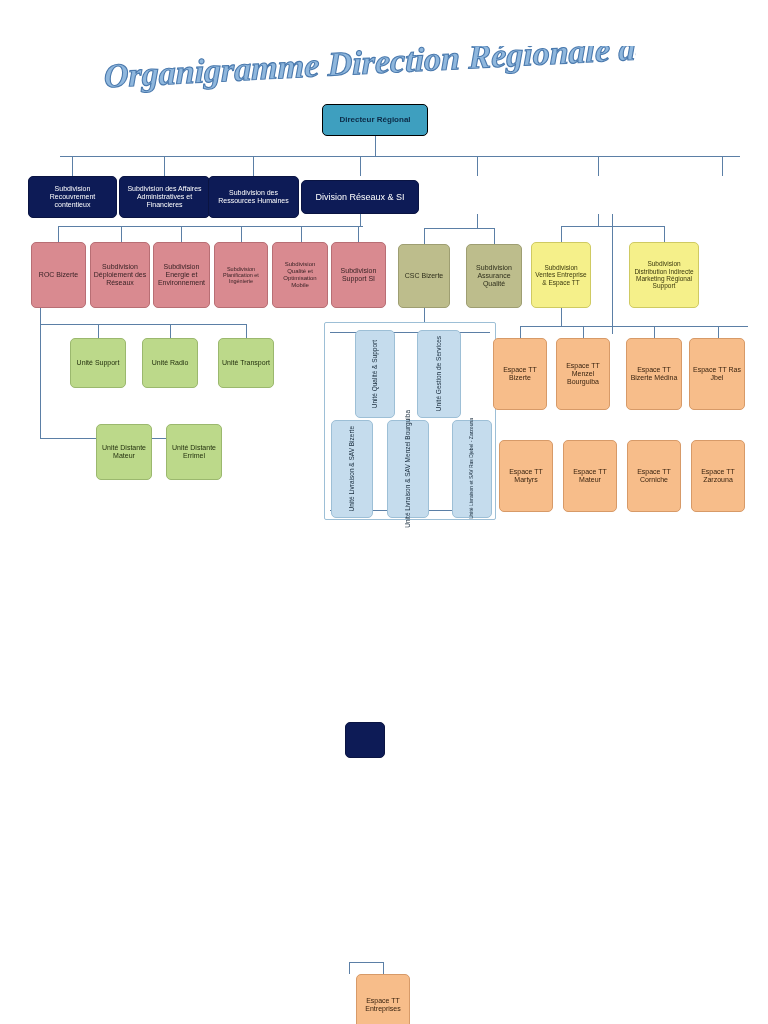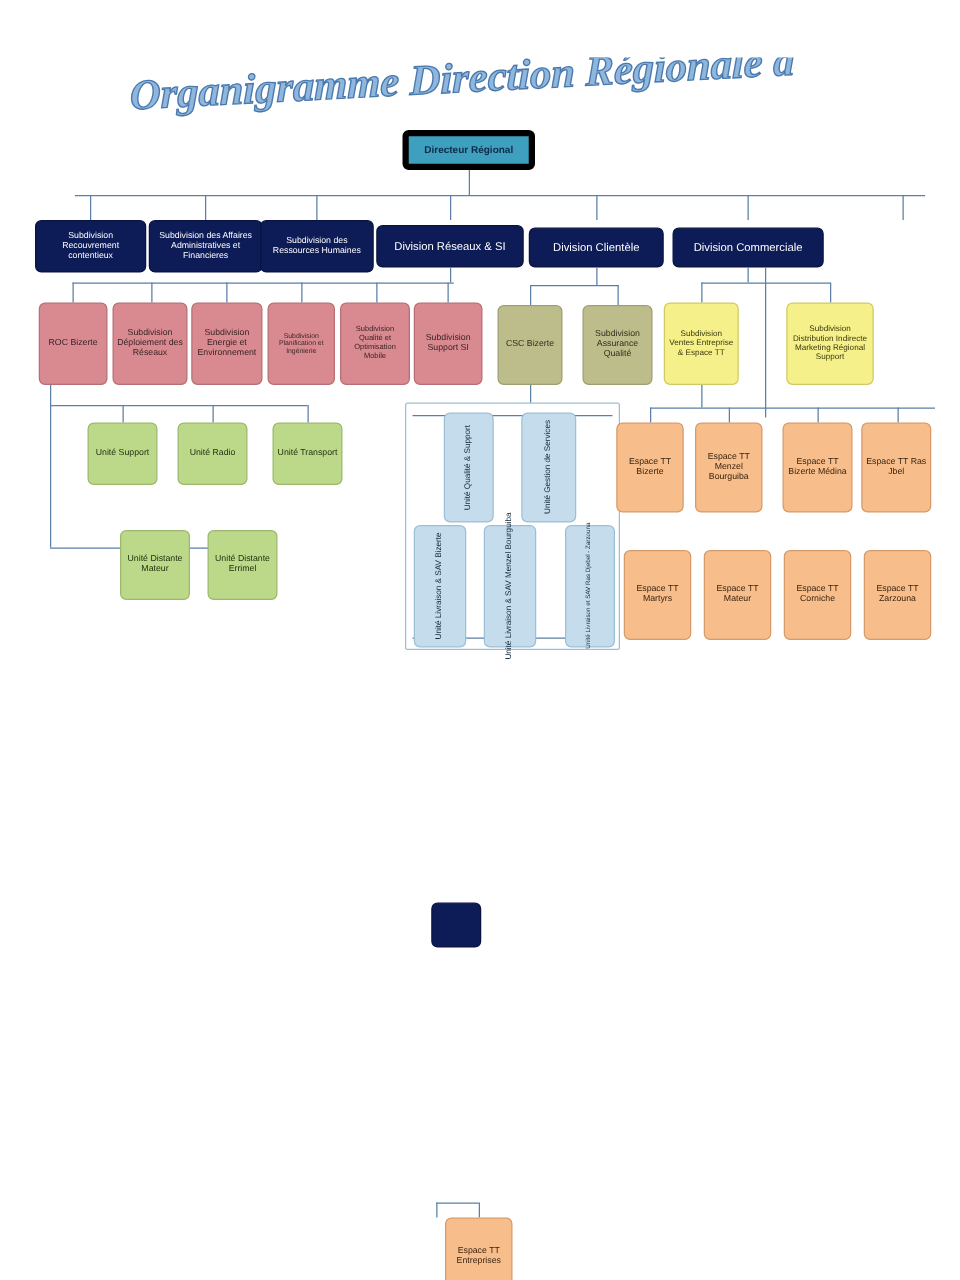--- a/index.html
+++ b/index.html
@@ -2,21 +2,21 @@
 <html><head>
 <meta charset="utf-8">
 <style>
   html,body{margin:0;padding:0;background:#ffffff;}
   body{width:768px;height:1024px;position:relative;font-family:"Liberation Sans",sans-serif;overflow:hidden;}
   .canvas{position:relative;width:768px;height:1024px;}
   .node{position:absolute;box-sizing:border-box;display:flex;align-items:center;justify-content:center;text-align:center;border-radius:5px;}
   .node span{display:block;line-height:1.15;padding:1px 2px;}
   .title{position:absolute;left:96px;top:46px;width:540px;height:56px;}
   .title svg{width:100%;height:100%;}
-  .lvl1{background:#3e9fbf;border:5px solid #000000;color:#0d2b47;font-weight:bold;font-size:8px;}
+  .lvl1{background:#3e9fbf;border:1px solid #000000;color:#0d2b47;font-weight:bold;font-size:8px;}
   .lvl2{background:#0d1b56;border:1px solid #0a1442;color:#ffffff;font-size:7px;}
   .lvl2.big{font-size:9px;}
   .rose{background:#d98a90;border:1px solid #b86e74;color:#3a2326;font-size:7px;}
   .olive{background:#bdbd8c;border:1px solid #9e9e72;color:#2e2e1b;font-size:7px;}
   .yellow{background:#f5f08a;border:1px solid #cfca62;color:#3a380f;font-size:6.5px;}
   .green{background:#bcd98a;border:1px solid #9bb86e;color:#24310f;font-size:7px;}
   .bluebox{background:#c5dced;border:1px solid #9dbfd6;color:#16293a;font-size:6.5px;}
   .orange{background:#f7bd8a;border:1px solid #d79a68;color:#3a2410;font-size:7px;}
   .vert span{writing-mode:vertical-rl;transform:rotate(180deg);white-space:nowrap;}
   .ln{position:absolute;background:#5b7fa6;}
@@ -55,26 +55,20 @@
   </div>
   <div class="node lvl2" style="left:119px;top:176px;width:91px;height:42px;">
     <span>Subdivision des Affaires Administratives et Financieres</span>
   </div>
   <div class="node lvl2" style="left:208px;top:176px;width:91px;height:42px;">
     <span>Subdivision des Ressources Humaines</span>
   </div>
   <div class="node lvl2 big" style="left:301px;top:180px;width:118px;height:34px;">
     <span>Division Réseaux &amp; SI</span>
   </div>
-  <div class="node lvl2 big" style="left:423px;top:182px;width:108px;height:32px;">
-    <span>Division Clientèle</span>
-  </div>
-  <div class="node lvl2 big" style="left:538px;top:182px;width:121px;height:32px;">
-    <span>Division Commerciale</span>
-  </div>
 
   <div class="ln v" style="left:360px;top:214px;height:12px;"></div>
   <div class="ln h" style="left:58px;top:226px;width:305px;"></div>
   <div class="ln v" style="left:58px;top:226px;height:16px;"></div>
   <div class="ln v" style="left:121px;top:226px;height:16px;"></div>
   <div class="ln v" style="left:181px;top:226px;height:16px;"></div>
   <div class="ln v" style="left:241px;top:226px;height:16px;"></div>
   <div class="ln v" style="left:301px;top:226px;height:16px;"></div>
   <div class="ln v" style="left:358px;top:226px;height:16px;"></div>
 

